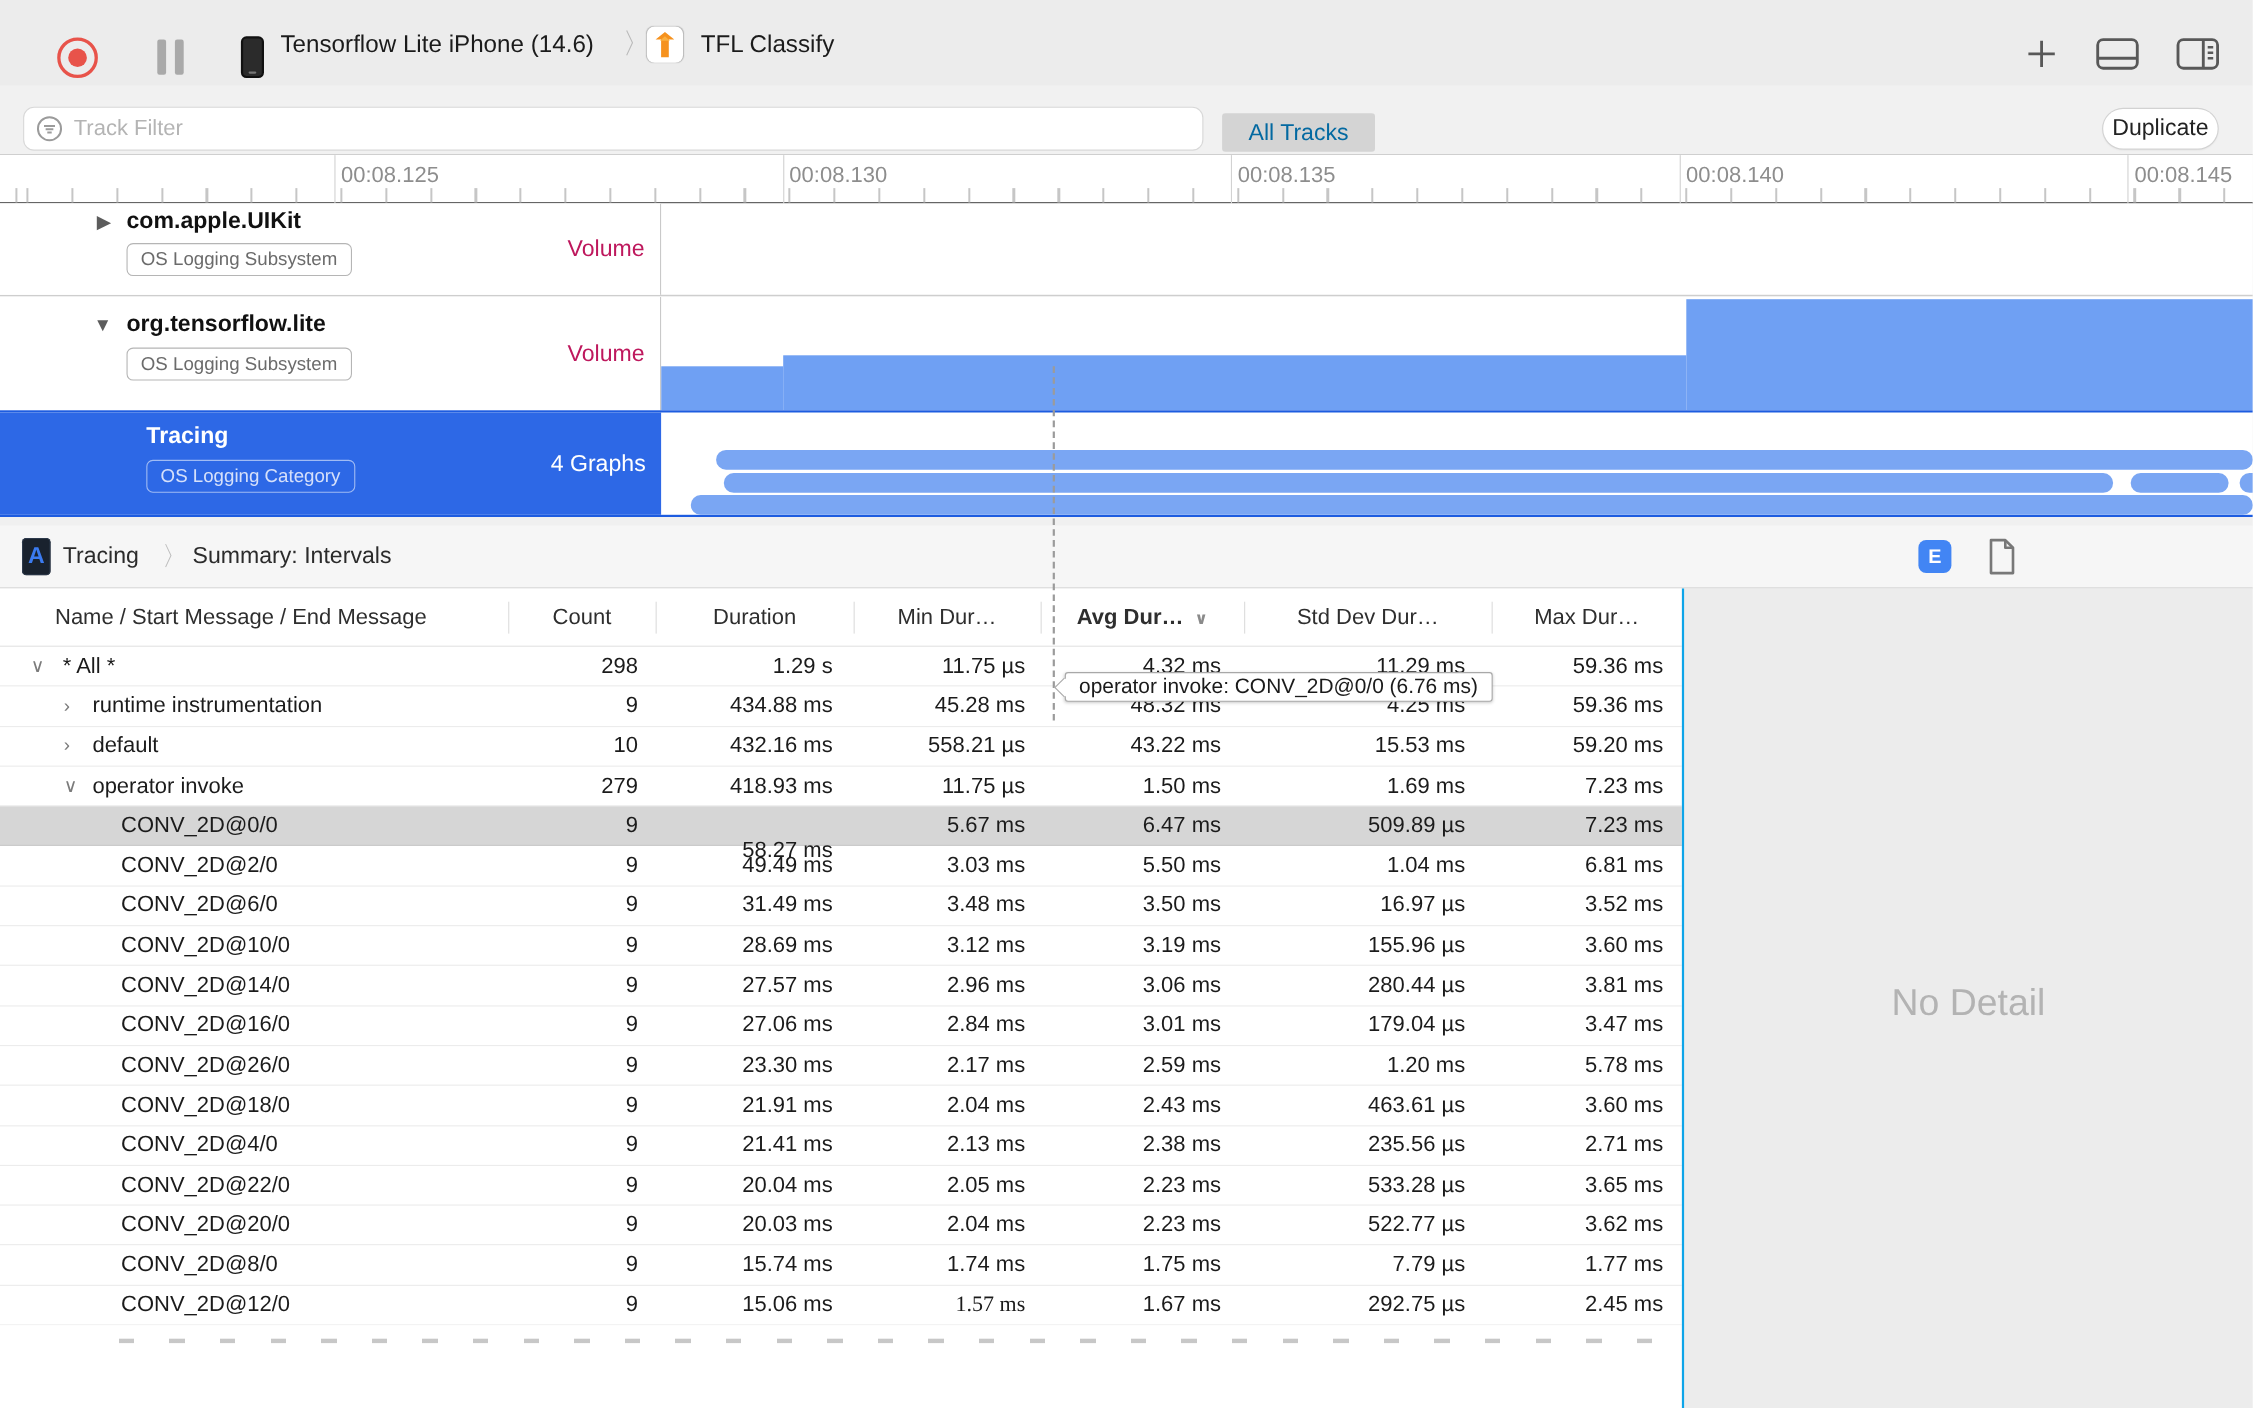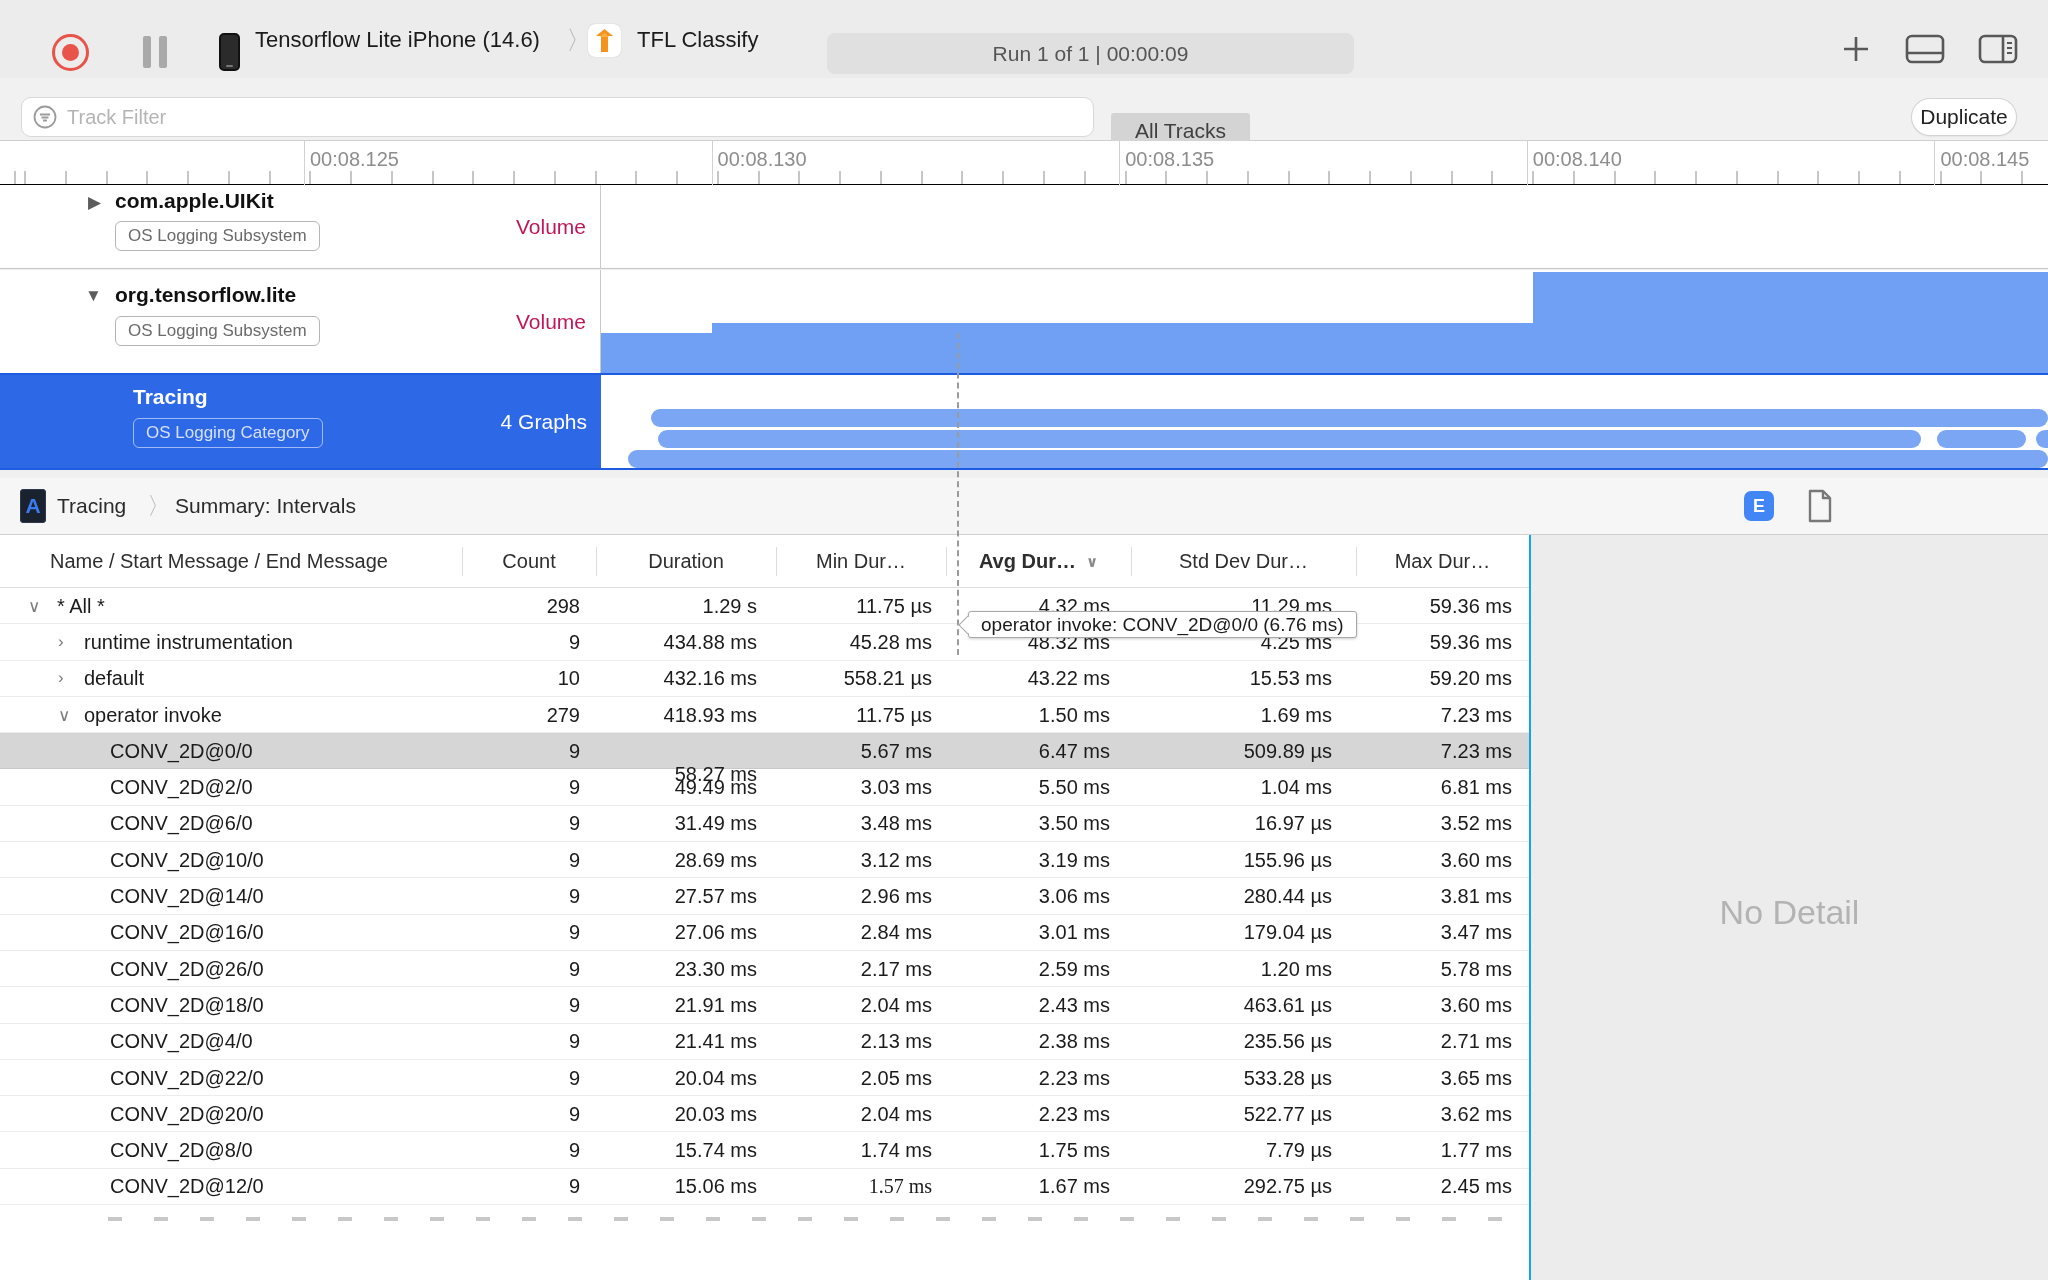--- a/index.html
+++ b/index.html
@@ -19,21 +19,21 @@
   .tb-title { position:absolute; top:40px; transform:translateY(-50%); font-size:22px; color:#1b1b1b; white-space:nowrap; }
   .tb-chev { position:absolute; top:40px; transform:translateY(-50%); font-size:26px; color:#b9b9b9; font-weight:300;}
   .app-icon { position:absolute; left:588px; top:24px; width:33px; height:33px; background:#fff; border-radius:7px; box-shadow:0 0 1px rgba(0,0,0,.25); }
   .app-icon svg { position:absolute; left:5px; top:4px; }
   .run-pill { position:absolute; left:827px; top:33px; width:527px; height:41px; background:#e0e0e0; border-radius:8px; color:#565656; font-size:21px; display:flex; align-items:center; justify-content:center; }
   .tb-ico { position:absolute; top:31px; color:#585858; }
   
   .filterrow { position:absolute; left:0; top:78px; width:2048px; height:63px; background:#f1f1f1; border-bottom:1px solid #cfcfcf; }
   .trackfilter { position:absolute; left:21px; top:19px; width:1073px; height:40px; background:#fff; border:1px solid #d8d8d8; border-radius:10px; display:flex; align-items:center; padding-left:10px; }
   .trackfilter .ph { color:#b4b4b4; font-size:20px; margin-left:9px; }
-  .alltracks { position:absolute; left:1111px; top:35px; width:139px; height:35px; background:#d4d4d4; border-radius:3px; color:#404040; font-size:21px; display:flex; align-items:center; justify-content:center; }
+  .alltracks { position:absolute; left:1111px; top:25px; width:139px; height:35px; background:#d4d4d4; border-radius:3px; color:#0369a1; font-size:21px; display:flex; align-items:center; justify-content:center; }
   .duplicate { position:absolute; left:1912px; top:21px; width:104px; height:36px; background:#fff; border-radius:18px; box-shadow:0 0 0 1px #d2d2d2,0 1px 2px rgba(0,0,0,.15); color:#222; font-size:21px; display:flex; align-items:center; justify-content:center; }
   .ficon { flex:0 0 auto; }
   
   .ruler { position:absolute; left:0; top:141px; width:2048px; height:44px; background:#fff; border-bottom:1px solid #000000; }
   .ruler-ticks { position:absolute; left:0; bottom:0; width:2048px; height:13px;
      background:repeating-linear-gradient(to right,#c6c6c6 0 2px,transparent 2px 40.76px); background-position-x:24px; }
   .ruler .grid { position:absolute; top:0; width:1px; height:44px; background:#d2d2d2; }
   .ruler .rlabel { position:absolute; top:7px; font-size:20px; color:#8d8d8d; white-space:nowrap; }
   
   .tracks { position:absolute; left:0; top:185px; width:2048px; height:293px; background:#f0f0f0; }
@@ -99,21 +99,20 @@
     <div class="device-icon"></div>
     <div class="tb-title" style="left:255px;">Tensorflow Lite iPhone (14.6)</div>
     <div class="tb-chev" style="left:566px;">〉</div>
     <div class="app-icon">
       <svg width="23" height="25" viewBox="0 0 23 25">
         <path d="M11.5 1 L20 8 L15 8 L15 24 L8 24 L8 8 L3 8 Z" fill="#f6921e"></path>
         <path d="M11.5 5 L16 9 L7 9 Z" fill="#fbb040"></path>
       </svg>
     </div>
     <div class="tb-title" style="left:637px;">TFL Classify</div>
-    <div class="run-pill">Run 1 of 1  |  00:00:09</div>
     <div class="tb-ico" style="left:1838px;">
       <svg width="36" height="36" viewBox="0 0 36 36">
           <path d="M18 6 V30 M6 18 H30" stroke="#585858" stroke-width="2.6" fill="none"></path>
         </svg>
     </div>
     <div class="tb-ico" style="left:1903px;">
       <svg width="44" height="36" viewBox="0 0 44 36">
           <rect x="4" y="5" width="36" height="26" rx="5" fill="none" stroke="#585858" stroke-width="2.6"></rect>
           <path d="M4 22 H40" stroke="#585858" stroke-width="2.6"></path>
         </svg>

